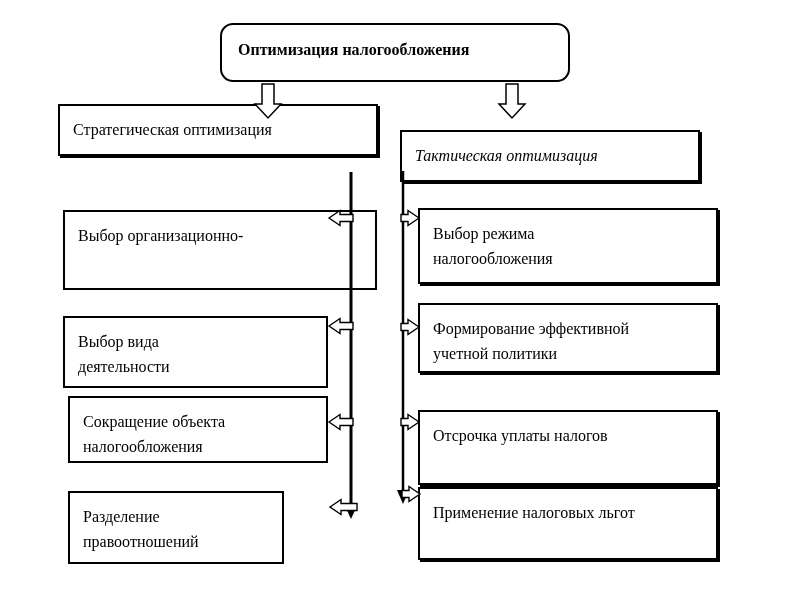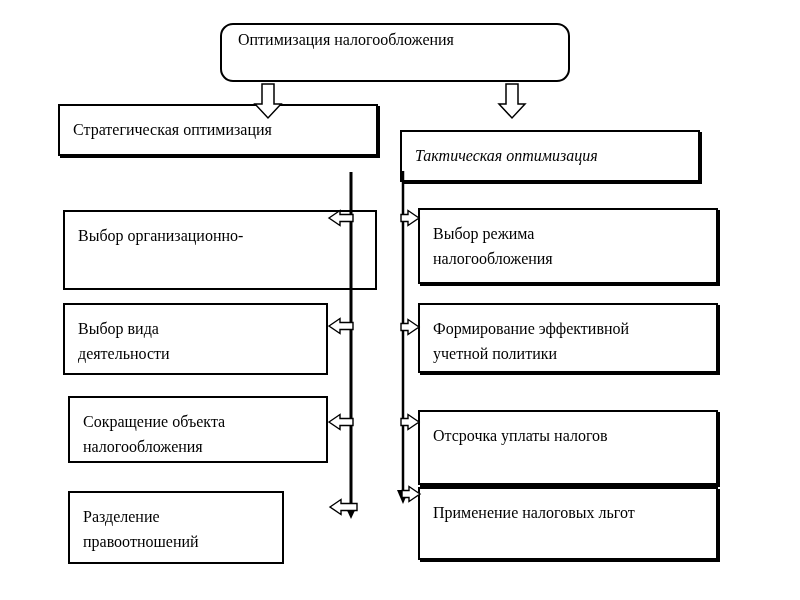--- a/index.html
+++ b/index.html
@@ -17,26 +17,26 @@
     border:2px solid #000;
     background:#fff;
     font-size:16px;
     line-height:25px;
     padding:11px 10px 0 13px;
   }
   .shadowed{ box-shadow:2px 2px 0 0 #000; }
   .root{
     left:220px;top:23px;width:350px;height:59px;
     border-radius:13px;
-    padding-top:2px;padding-left:16px;
+    padding-top:12px;padding-left:16px;font-weight:bold;
   }
   .lh{ left:58px;  top:104px; width:320px; height:52px; }
   .rh{ left:400px; top:130px; width:300px; height:52px;font-style:italic; }
   .lb1{ left:63px; top:210px; width:314px; height:80px; }
-  .lb2{ left:63px; top:303px; width:265px; height:72px; }
+  .lb2{ left:63px; top:316px; width:265px; height:72px; }
   .lb3{ left:68px; top:396px; width:260px; height:67px; }
   .lb4{ left:68px; top:491px; width:216px; height:73px; }
   .rb1{ left:418px; top:208px; width:300px; height:76px; }
   .rb2{ left:418px; top:303px; width:300px; height:70px; }
   .rb3{ left:418px; top:410px; width:300px; height:75px; }
   .rb4{ left:418px; top:487px; width:300px; height:73px; }
   .ln{ display:block; }
   .ln:empty{ display:none; }
   .overlay{
     position:absolute;left:0;top:0;width:800px;height:600px;

